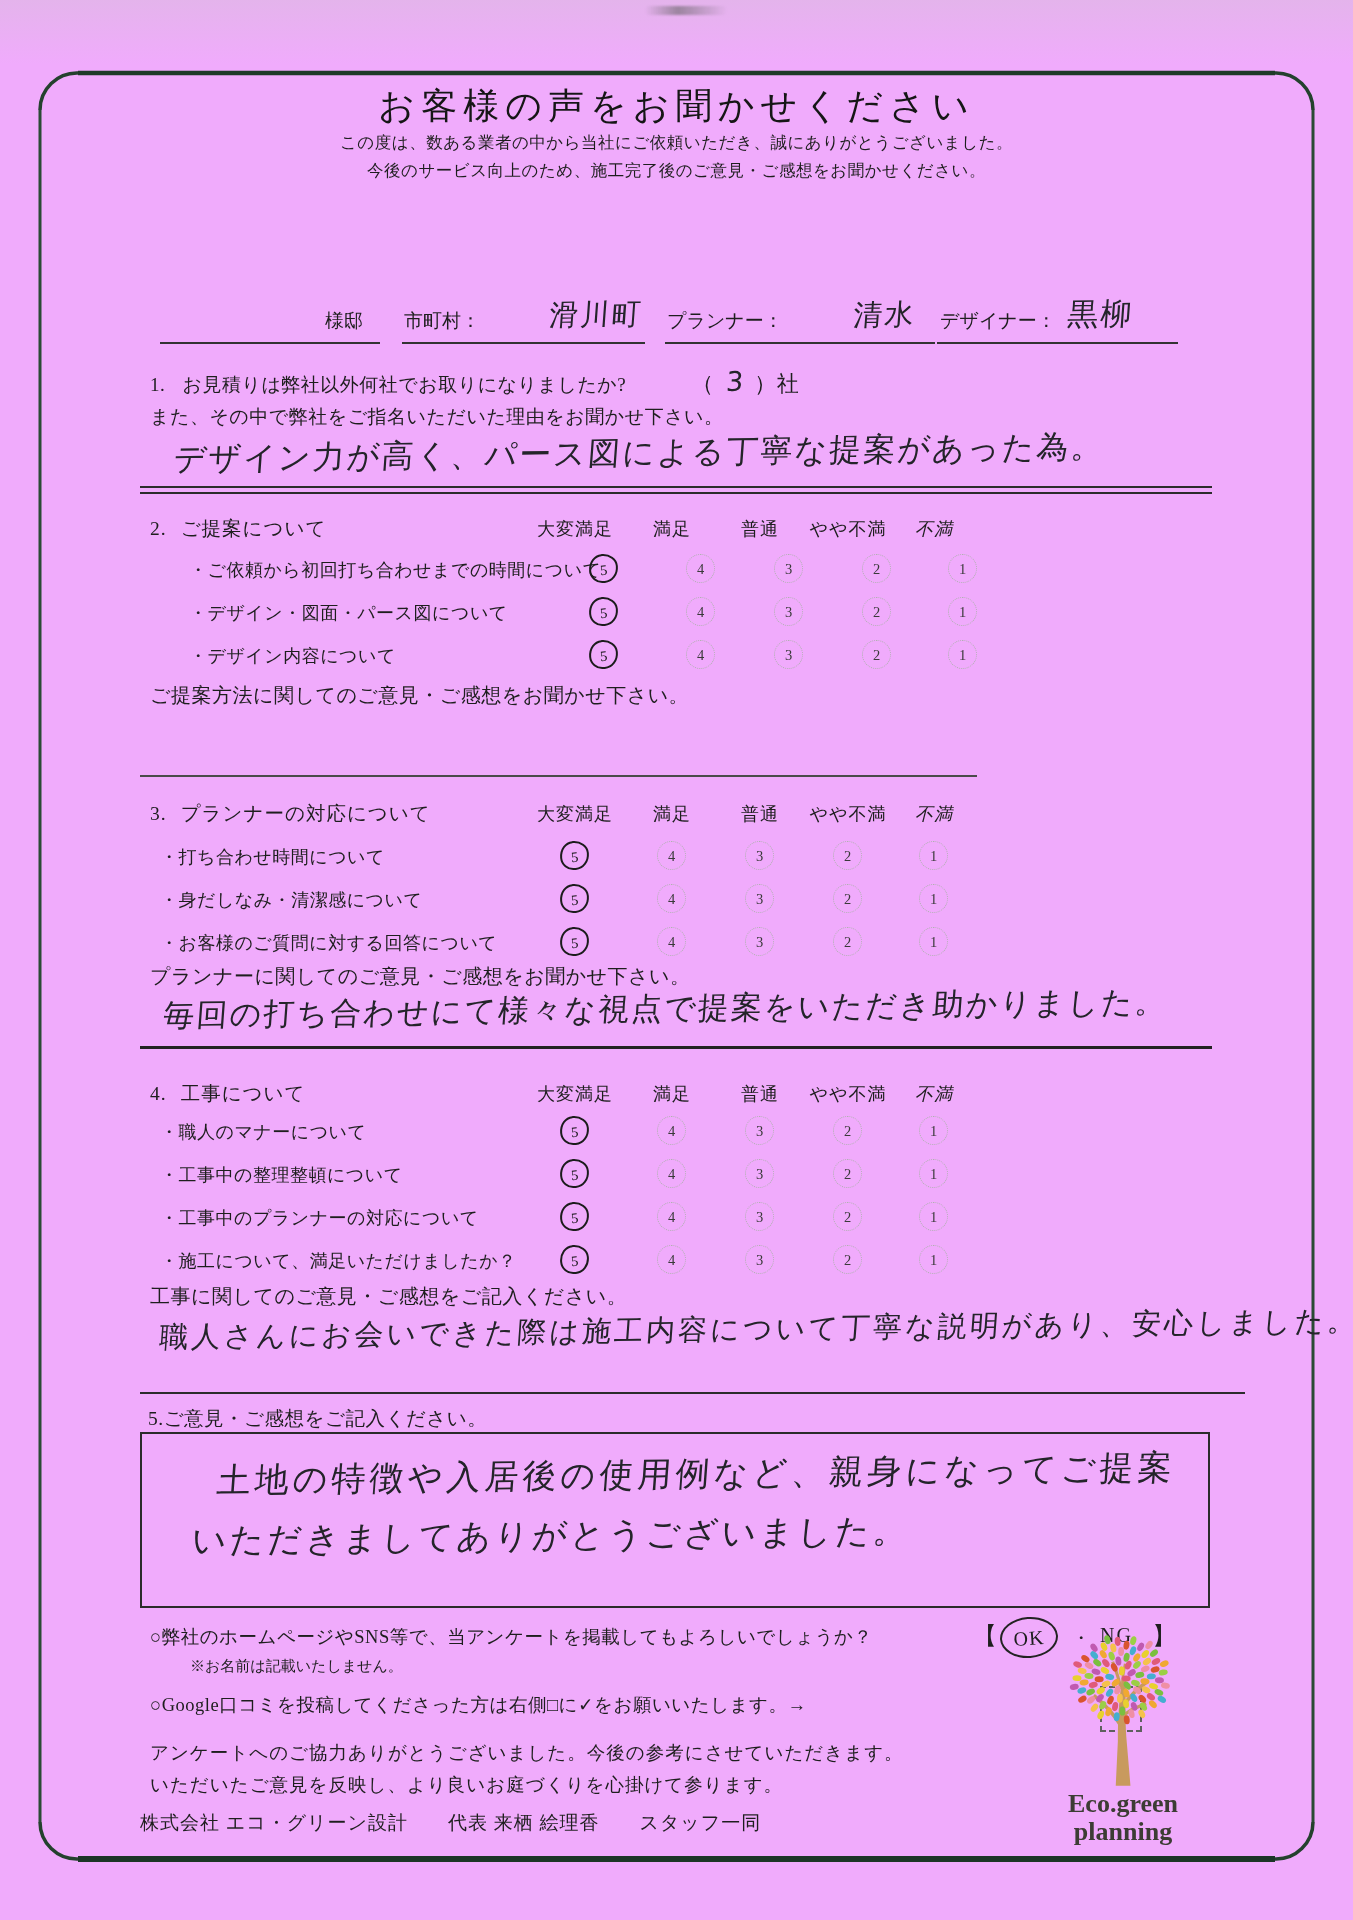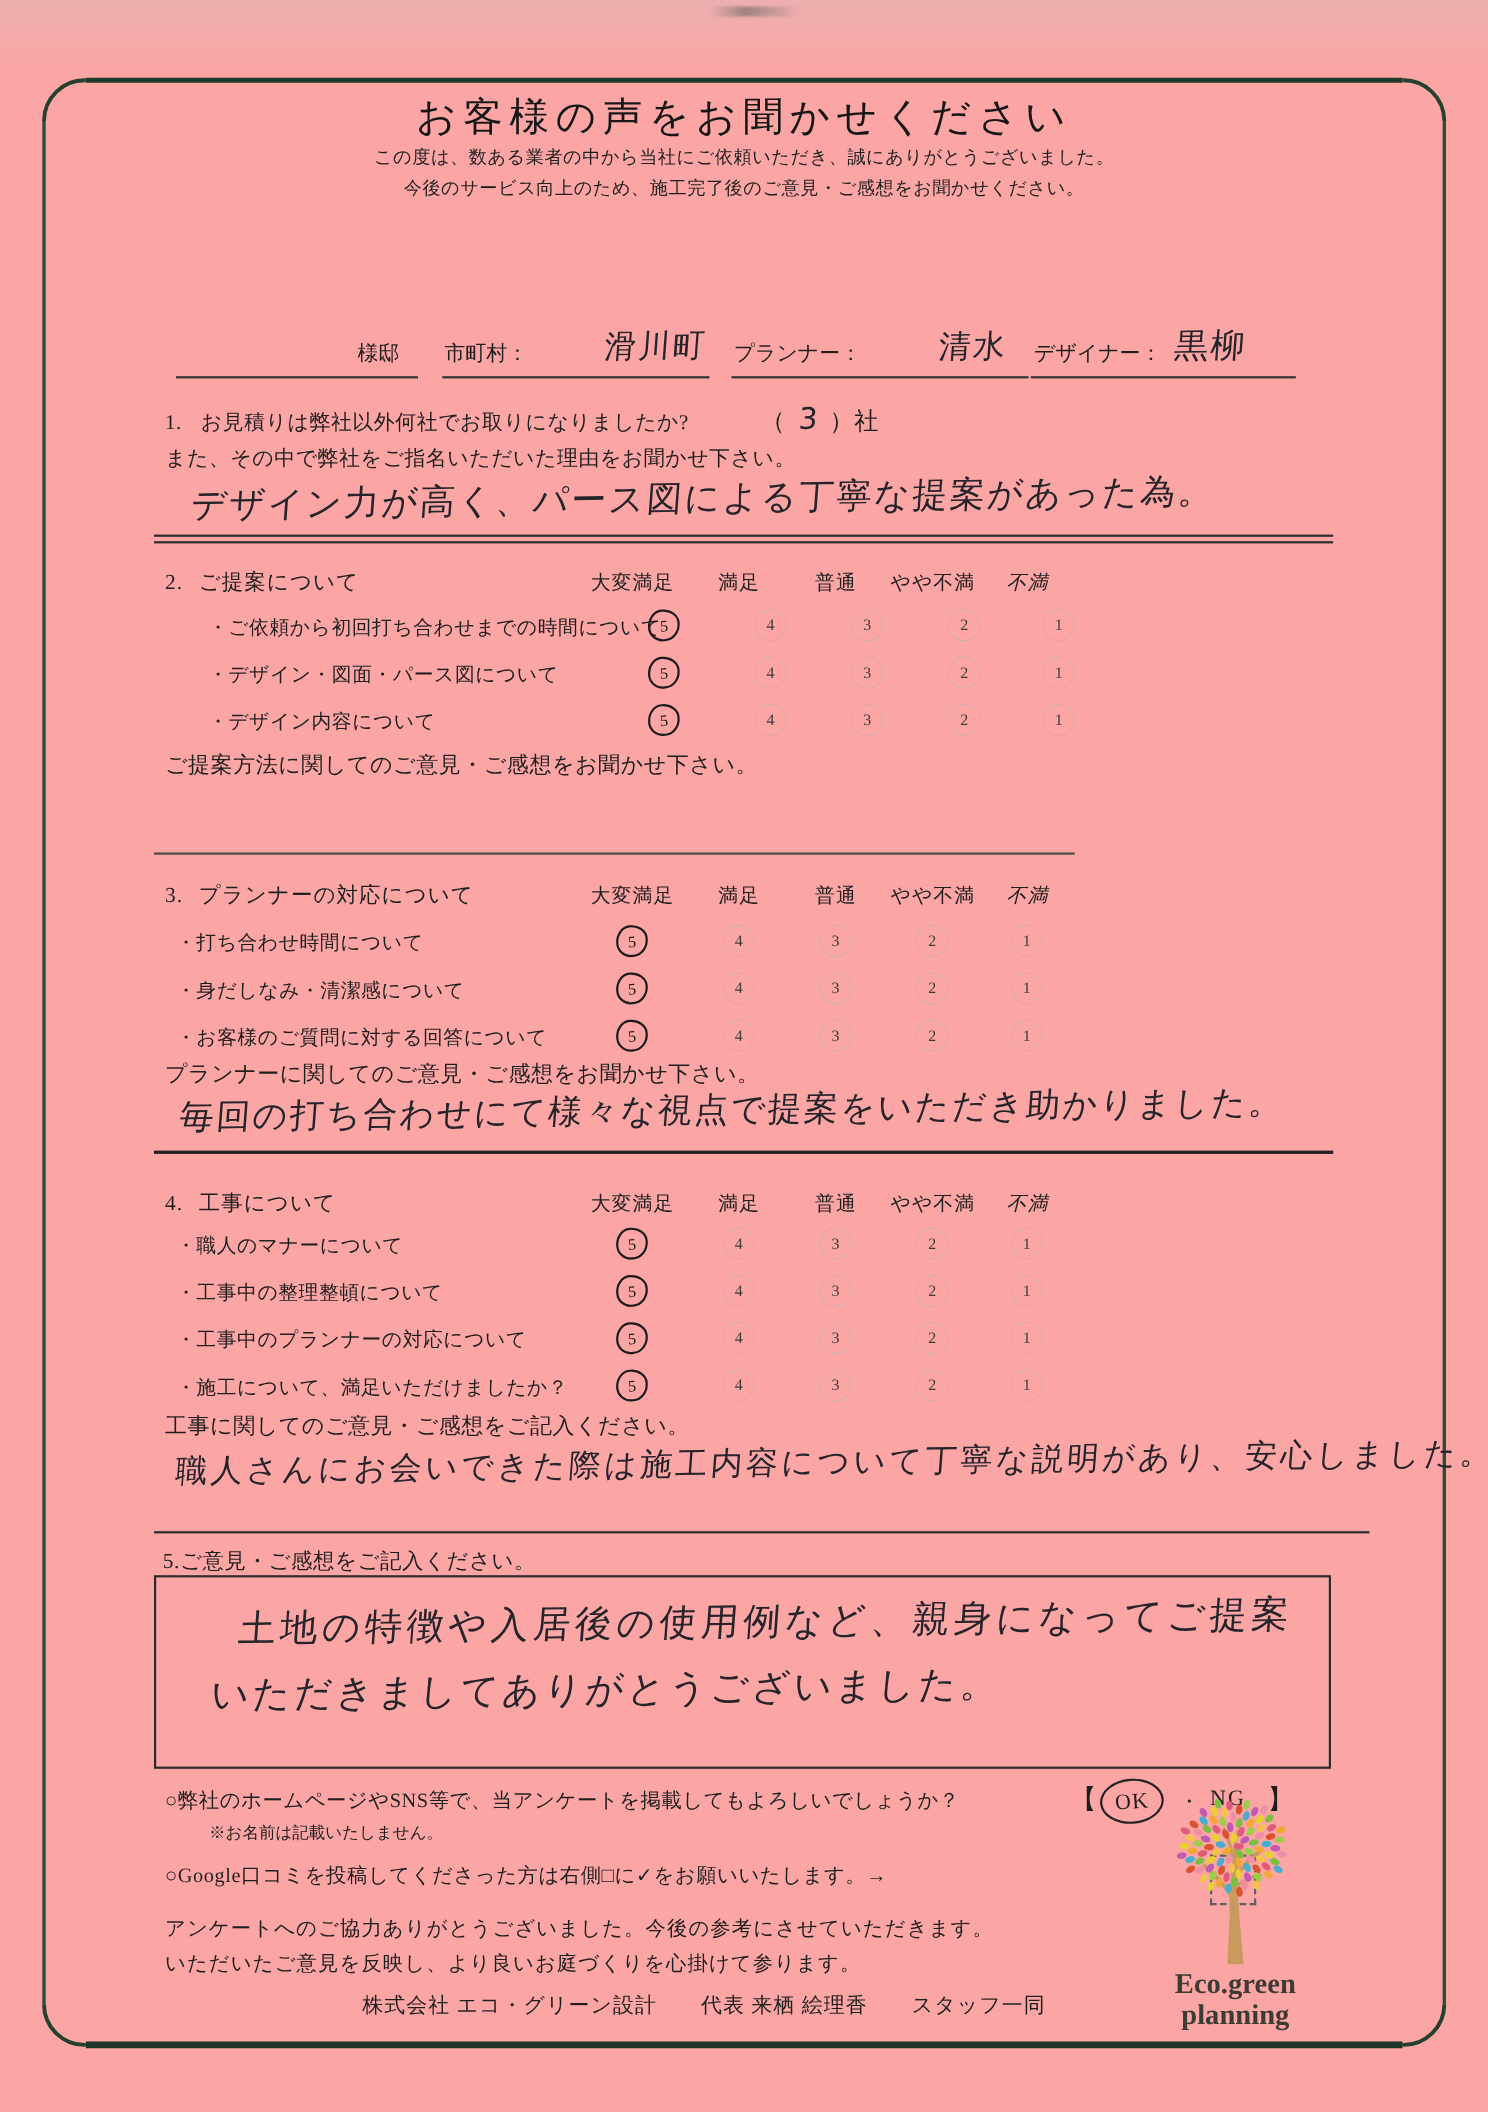--- a/index.html
+++ b/index.html
@@ -1,17 +1,17 @@
 <!DOCTYPE html>
 <html><head>
 <meta charset="utf-8">
 <style>
   html,body{margin:0;padding:0;background:#ffffff;}
   .sheet{
-    position:relative;width:1353px;height:1920px;background:#fca5a5;overflow:hidden;
+    position:relative;width:1353px;height:1920px;background:#f0abfc;overflow:hidden;
     font-family:"Liberation Serif","DejaVu Serif",serif;color:#1e1e1e;
   }
   .abs{position:absolute;}
   .print{font-family:"Liberation Serif","DejaVu Serif",serif;}
   .hw{font-family:"DejaVu Sans",sans-serif;color:#24242a;transform:skewX(-5deg) rotate(-0.8deg);transform-origin:left bottom;white-space:nowrap;}
   .scan-shade{left:0;top:0;width:100%;height:64px;background:linear-gradient(180deg,rgba(200,200,198,0.30),rgba(255,255,255,0));pointer-events:none;}
   .artifact{left:645px;top:6px;width:82px;height:9px;border-radius:4px;filter:blur(1px);
     background:linear-gradient(90deg,rgba(120,120,120,0),rgba(95,95,95,0.55) 40%,rgba(120,120,120,0));}
   
   .title{left:0;top:82px;width:100%;text-align:center;font-size:36px;letter-spacing:6px;color:#161616;}
@@ -65,21 +65,21 @@
   .ok-oval{left:1000px;top:1617px;width:58px;height:41px;border:2.5px solid #232323;border-radius:50%;transform:rotate(-4deg);
     text-align:center;line-height:39px;font-size:20px;letter-spacing:1px;box-sizing:border-box;}
   .dot-sep{left:1072px;top:1626px;font-size:18px;}
   .ng-txt{left:1100px;top:1624px;font-size:20px;letter-spacing:2px;}
   .br-close{left:1152px;top:1620px;font-size:24px;}
   .privacy{left:190px;top:1657px;font-size:15px;}
   .googleq{left:150px;top:1692px;font-size:18.5px;letter-spacing:0.5px;}
   .check-box{left:1100px;top:1686px;width:42px;height:46px;border:2px dashed #5f5f5f;box-sizing:border-box;}
   .thanks1{left:150px;top:1740px;font-size:18.5px;letter-spacing:1px;}
   .thanks2{left:150px;top:1772px;font-size:18.5px;letter-spacing:1px;}
-  .company{left:140px;top:1810px;width:1000px;text-align:center;font-size:19px;letter-spacing:1px;}
+  .company{left:140px;top:1810px;width:1000px;text-align:left;font-size:19px;letter-spacing:1px;}
   .logo-text{left:1038px;top:1790px;width:170px;text-align:center;font-size:26px;font-weight:bold;color:#3c3c34;line-height:1.07;}
   svg.frame{position:absolute;left:0;top:0;}
   svg.tree{position:absolute;left:1058px;top:1626px;}
 </style>
 </head>
 <body>
 
 <div class="sheet">
 
   <div class="abs scan-shade"></div>

